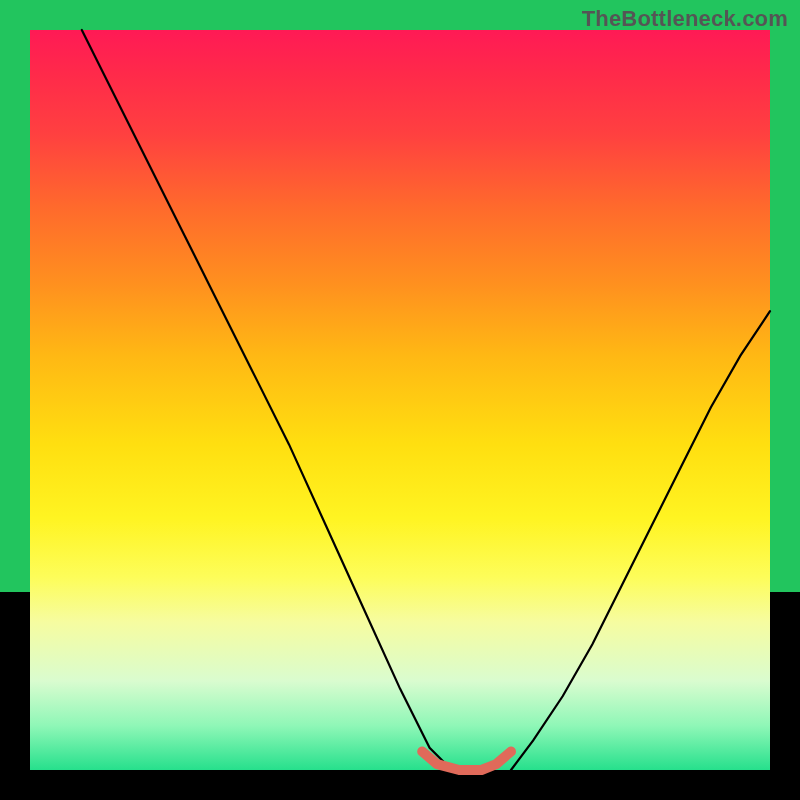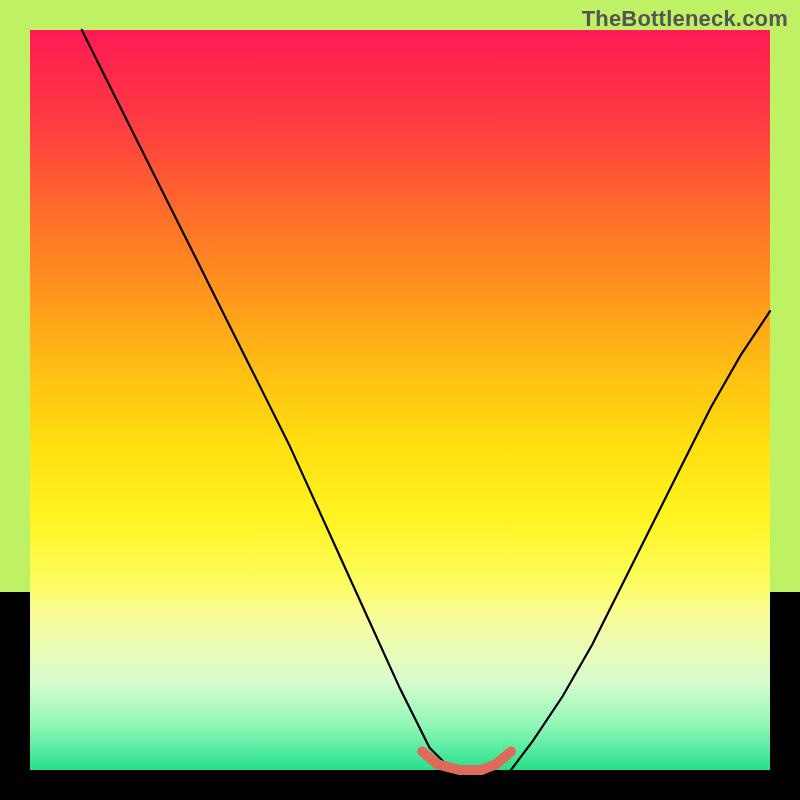--- a/index.html
+++ b/index.html
@@ -8,21 +8,21 @@
     width: 800px;
     height: 800px;
     background: #000;
     overflow: hidden;
     font-family: Arial, Helvetica, sans-serif;
   }
   .frame {
     position: relative;
     width: 800px;
     height: 592px;
-    background: #bef264;
+    background: #22c55e;
   }
   .watermark {
     position: absolute;
     top: 6px;
     right: 12px;
     color: #555;
     font-size: 22px;
     font-weight: 600;
     letter-spacing: 0.2px;
     z-index: 10;

